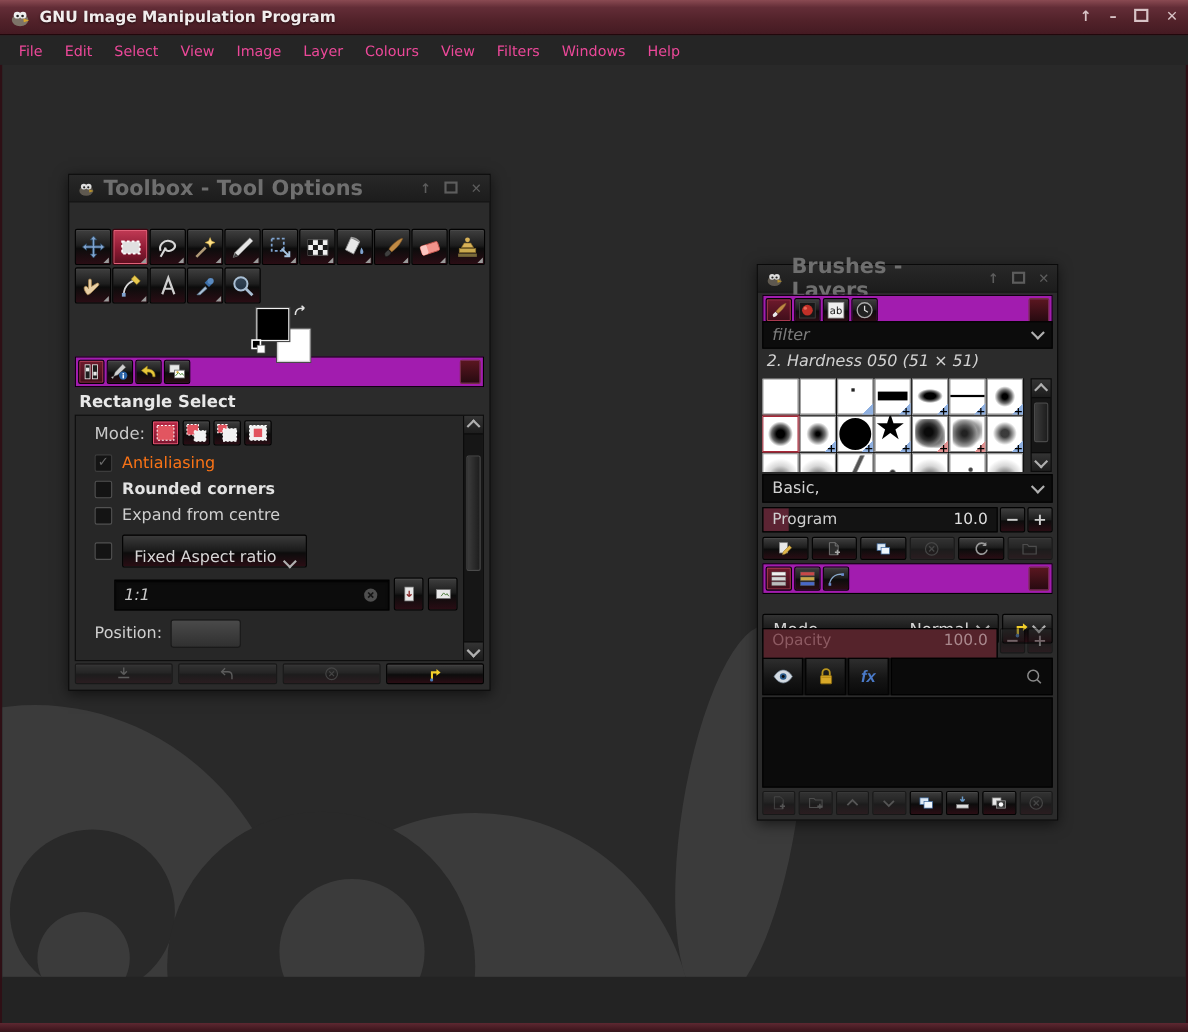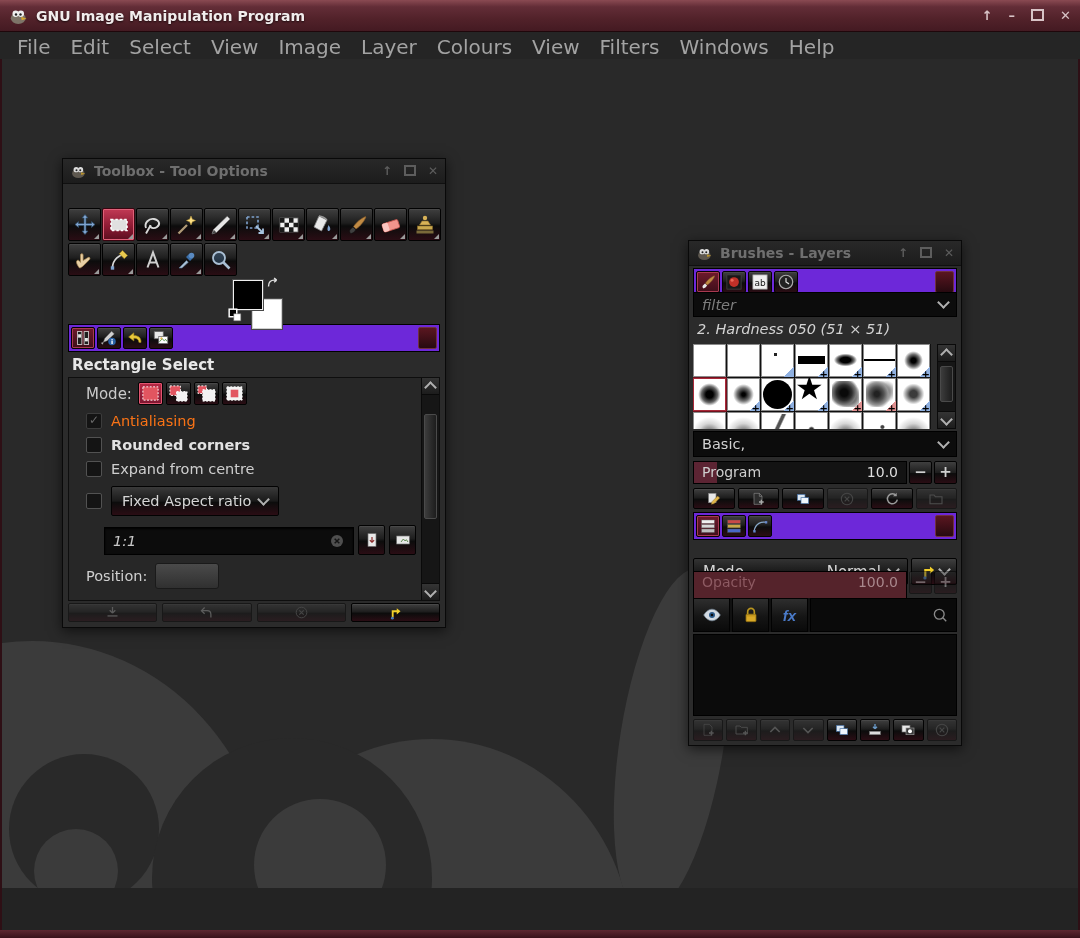--- a/index.html
+++ b/index.html
@@ -6,32 +6,32 @@
   #root{position:relative;width:1080px;height:938px;background:#441a22;overflow:hidden;}
 
   
   .titlebar{height:32px;background:linear-gradient(#8a4a52 0%,#632d37 22%,#52222a 60%,#441a22 100%);
     display:flex;align-items:center;gap:7px;padding:0 9px;border-bottom:1px solid #1f070b;box-sizing:border-box;}
   .titlebar .title{color:#f2eded;font-weight:bold;font-size:14px;text-shadow:0 1px 2px rgba(0,0,0,.65);}
   .controls{margin-left:auto;display:flex;gap:16px;align-items:center;}
   .ctrl{color:#d8c3c6;font-weight:bold;font-size:13px;line-height:1;cursor:default;}
   .boxg{display:inline-block;width:9px;height:8px;border:2px solid #d8c3c6;}
   .menubar{height:31px;background:#252525;display:flex;align-items:center;padding:0 7px;border-bottom:1px solid #141414;box-sizing:border-box;}
-  .menu-item{color:#a3a3a3;font-size:20px;padding:4px 10px;}
+  .menu-item{color:#ec4899;font-size:13px;padding:4px 10px;}
   .desktop{position:absolute;top:59px;left:0;right:0;bottom:8px;background:#292929;
     border-left:2px solid #2e0f15;border-right:2px solid #2e0f15;overflow:hidden;box-sizing:border-box;}
   .watermark{position:absolute;left:0;top:482px;width:760px;height:348px;pointer-events:none;}
   .band{position:absolute;left:0;right:0;bottom:0;height:42px;background:#232323;}
   .bottomborder{position:absolute;left:0;right:0;bottom:0;height:8px;background:linear-gradient(#5d2831,#38121a);}
 
   
   .win{position:absolute;background:#2b2b2b;border:1px solid #090909;box-shadow:0 3px 12px rgba(0,0,0,.6);box-sizing:border-box;}
   .wtitle{height:25px;background:linear-gradient(#282828,#1c1c1c);display:flex;align-items:center;gap:6px;
     padding:0 7px;border-bottom:1px solid #101010;box-sizing:border-box;}
-  .wtitle .t{color:#6f6f6f;font-weight:bold;font-size:14px;}
+  .wtitle .t{color:#6f6f6f;font-weight:bold;font-size:19px;}
   .wctrl{margin-left:auto;display:flex;gap:12px;align-items:center;}
   .wctrl .ctrl{color:#5d5d5d;font-size:12px;}
   .wctrl .boxg{border-color:#5d5d5d;width:8px;height:7px;}
   .ic{display:inline-flex;align-items:center;justify-content:center;}
   .ic svg{width:100%;height:100%;}
 
   
   .btn,.tool,.dtab,.mode-btn,.pmbtn{background:linear-gradient(#3f3f3f 0%,#1e1e1e 45%,#0c0c0c 55%,#2a0d14 100%);
     border:1px solid #020202;border-radius:2px;box-shadow:inset 0 1px 0 rgba(255,255,255,.06);padding:0;position:relative;}
   .tool{width:33px;height:33px;display:flex;align-items:center;justify-content:center;}
@@ -41,21 +41,21 @@
   .dim{opacity:.45;}
 
   
   #toolbox{left:60px;top:99px;width:384px;height:470px;}
   .trow{position:absolute;left:5px;display:flex;gap:1px;}
   #tools-row1{top:49px;} #tools-row2{top:84px;}
   .fgsw{position:absolute;left:170px;top:121px;width:28px;height:28px;background:#000;border:1px solid #f0f0f0;box-shadow:0 0 0 1px #4a4a4a;z-index:2;}
   .bgsw{position:absolute;left:189px;top:140px;width:28px;height:28px;background:#fff;border:1px solid #d0d0d0;box-shadow:0 0 0 1px #4a4a4a;z-index:1;}
   .swap{position:absolute;left:203px;top:118px;width:15px;height:15px;z-index:3;}
   .mini{position:absolute;left:165px;top:149px;width:14px;height:14px;z-index:3;}
-  .dockstrip{position:absolute;left:5px;right:5px;height:28px;background:#6d28d9;border:1px solid #000;
+  .dockstrip{position:absolute;left:5px;right:5px;height:28px;background:#a21caf;border:1px solid #000;
     display:flex;align-items:center;gap:2px;padding:2px;box-sizing:border-box;}
   #tb-dock{top:165px;}
   .dtab{width:24px;height:22px;display:flex;align-items:center;justify-content:center;}
   .dtab .ic{width:18px;height:18px;}
   .dtab.sel{background:linear-gradient(#6e1a2c,#3f0e1a);box-shadow:inset 0 0 0 1px #a83a50;}
   .redknob{margin-left:auto;width:17px;height:20px;background:linear-gradient(#5a1620,#270a10);border:1px solid #703040;border-radius:2px;}
   .tool-header{position:absolute;left:9px;top:197px;color:#e8e8e8;font-weight:bold;font-size:15px;}
   .opts{position:absolute;left:5px;top:218px;width:372px;height:224px;background:#272727;border:1px solid #0e0e0e;
     overflow:hidden;box-sizing:border-box;}
   .opts-inner{position:absolute;left:11px;top:0;right:17px;}
@@ -65,21 +65,21 @@
   .mode-btn .ic{width:21px;height:19px;}
   .mode-btn.sel{background:linear-gradient(#b82844,#7c1630);box-shadow:inset 0 0 0 1px #e05570;}
   .chk-row{display:flex;align-items:center;gap:9px;padding:4px 6px;}
   .cb{width:14px;height:14px;background:#141414;border:1px solid #525252;border-radius:2px;color:#9a9a9a;
     font-size:12px;line-height:13px;text-align:center;flex:none;}
   .cb.dis{border-color:#3c3c3c;color:#6a6a6a;}
   .cb-label{font-size:14.5px;color:#cfcfcf;}
   .cb-label.bold{font-weight:bold;color:#e2e2e2;}
   .cb-label.dis{color:#f97316;}
   .aspect-row{display:flex;align-items:center;gap:9px;padding:5px 6px;}
-  .dropbtn{height:28px;display:flex;align-items:center;gap:8px;padding:0 10px;color:#d6d6d6;font-size:14.5px;
+  .dropbtn{height:28px;display:flex;align-items:flex-end;gap:8px;padding:0 10px;color:#d6d6d6;font-size:14.5px;
     background:linear-gradient(#3a3a3a,#1a1a1a 50%,#0c0c0c 55%,#2a0d14 100%);border:1px solid #020202;border-radius:2px;}
   .chev{width:7px;height:7px;border-right:2px solid #b0b0b0;border-bottom:2px solid #b0b0b0;transform:rotate(45deg);margin-top:-4px;flex:none;}
   .ratio-row{display:flex;align-items:flex-end;gap:4px;padding:4px 6px 4px 24px;}
   .txtin{flex:1;height:28px;background:#0c0c0c;border:1px solid #000;box-shadow:inset 0 1px 2px #000;
     display:flex;align-items:center;padding:0 8px;color:#c9c9c9;font-size:14.5px;font-style:italic;box-sizing:border-box;}
   .txtin .clr{margin-left:auto;width:16px;height:16px;}
   .pmbtn{width:25px;height:28px;display:flex;align-items:center;justify-content:center;}
   .pmbtn .ic{width:17px;height:17px;}
   .pos-row{display:flex;align-items:center;gap:8px;padding:4px 6px;color:#cfcfcf;font-size:14.5px;}
   .pos-stub{width:62px;height:24px;background:linear-gradient(#4a4a4a,#303030);border:1px solid #1a1a1a;border-radius:3px;}

